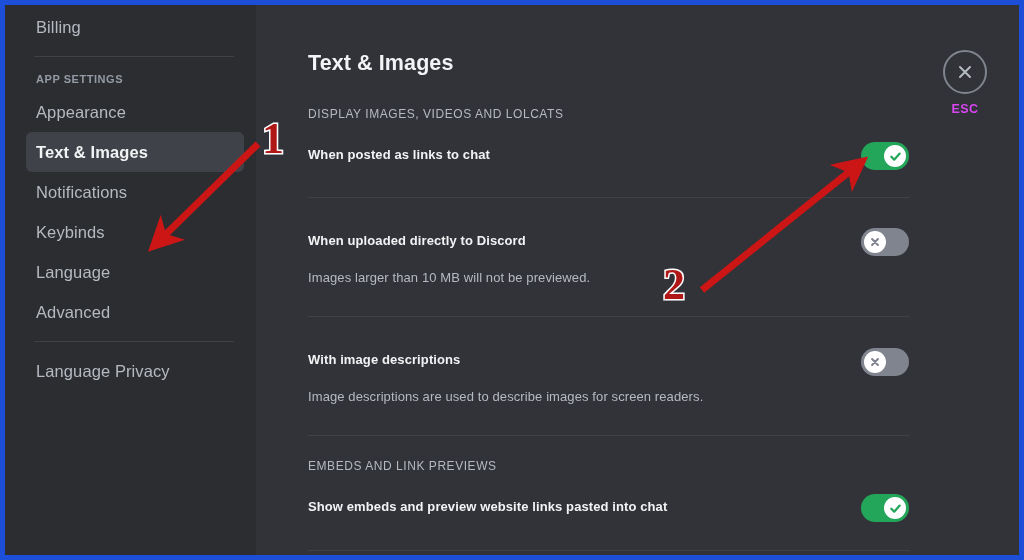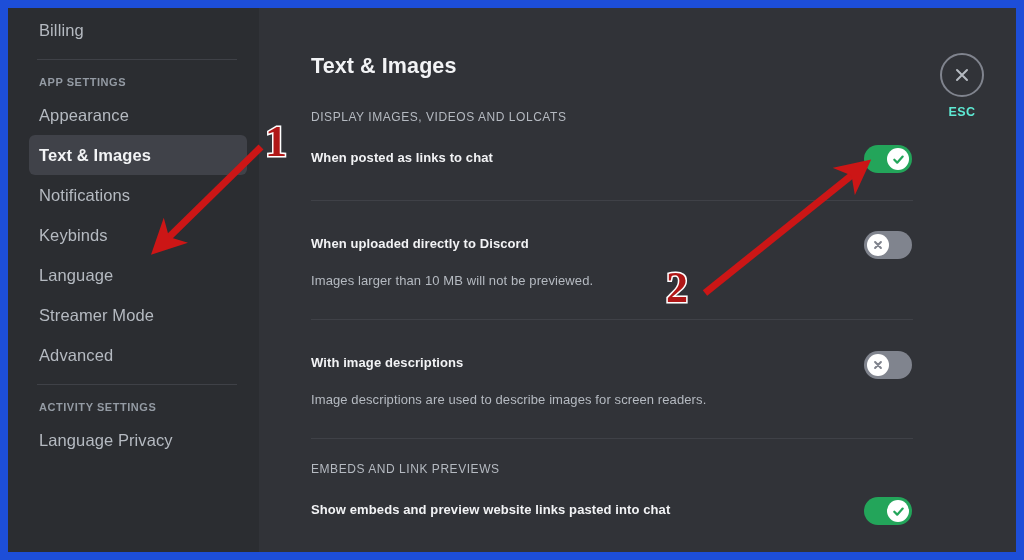--- a/index.html
+++ b/index.html
@@ -10,21 +10,21 @@
     overflow: hidden;
     background: #c9cacc;
     font-family: "Liberation Sans", sans-serif;
   }
 
   #app {
     position: relative;
     width: 1024px;
     height: 560px;
     background: #313338;
-    border: 8px solid #1d4ed8;
+    border: 5px solid #1d4ed8;
     overflow: hidden;
   }
 
   
   .sidebar {
     position: absolute;
     left: 0; top: 0;
     width: 251px;
     height: 100%;
     background: #2b2d31;
@@ -152,21 +152,21 @@
     height: 44px;
     border-radius: 50%;
     border: 2px solid #80848e;
     display: flex;
     align-items: center;
     justify-content: center;
     margin: 0 auto;
   }
   .esc-label {
     margin-top: 8px;
-    color: #5eead4;
+    color: #d946ef;
     font-size: 12.5px;
     font-weight: bold;
     letter-spacing: .5px;
   }
 
   
   .anno-layer {
     position: absolute;
     left: 0; top: 0;
     width: 1024px;
@@ -210,31 +210,25 @@
     <div class="side-entry">
       <span>Notifications</span>
     </div>
     <div class="side-entry">
       <span>Keybinds</span>
     </div>
     <div class="side-entry">
       <span>Language</span>
     </div>
     <div class="side-entry">
-      <span>Streamer Mode</span>
-    </div>
-    <div class="side-entry">
       <span>Advanced</span>
     </div>
 
     <div class="side-divider"></div>
 
-    <div class="side-header">
-      <span>ACTIVITY SETTINGS</span>
-    </div>
 
     <div class="side-entry">
       <span>Language Privacy</span>
     </div>
 
   </nav>
 
   <section class="content">
 
     <h1 class="page-title">Text &amp; Images</h1>

